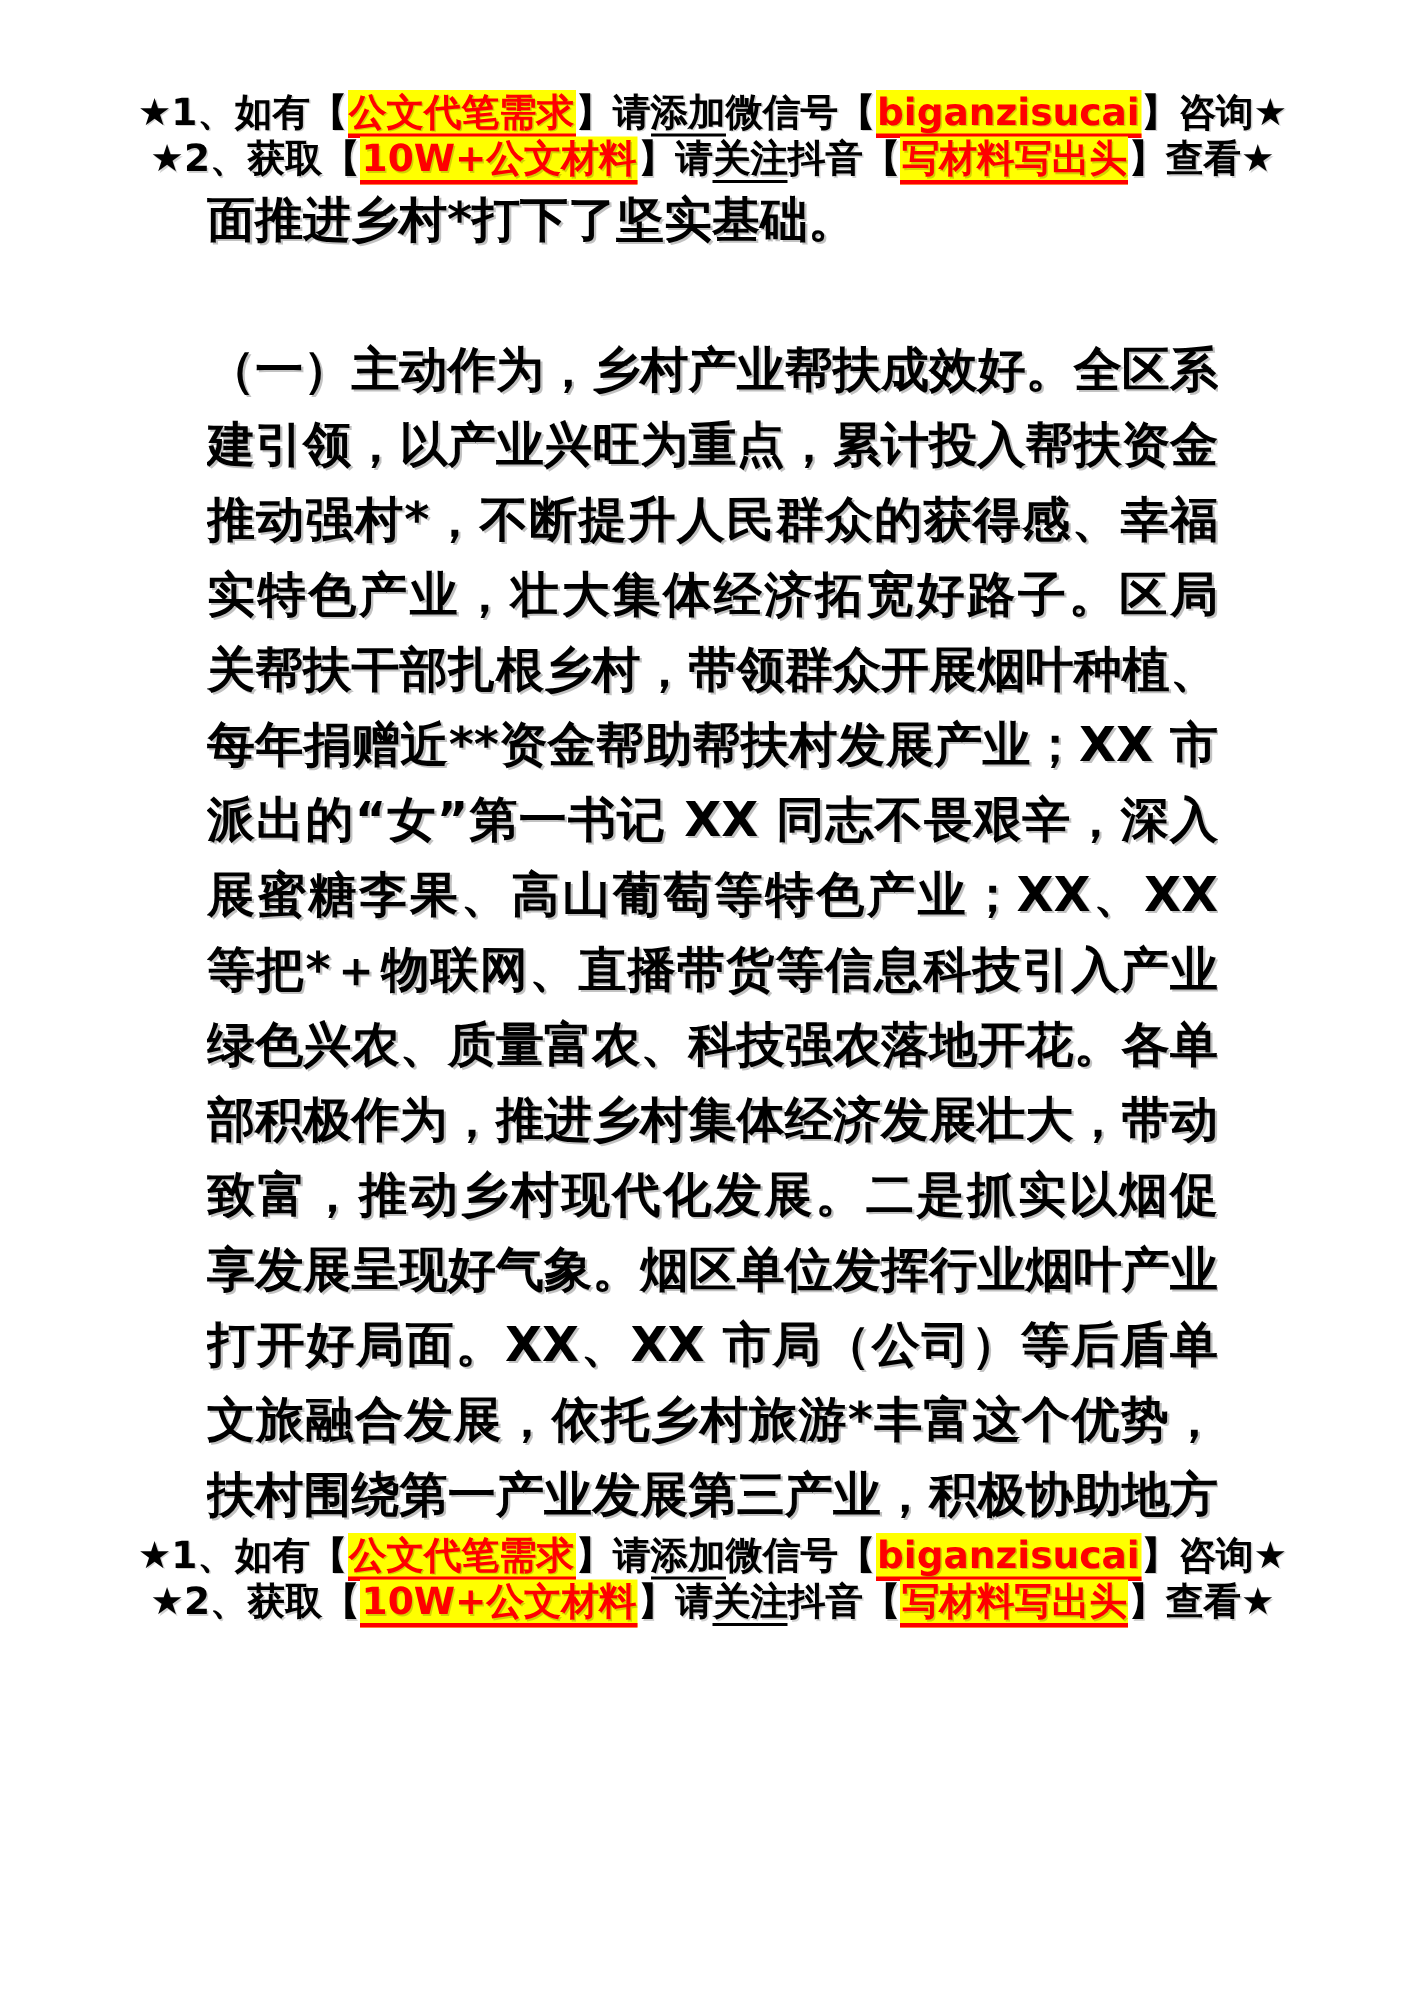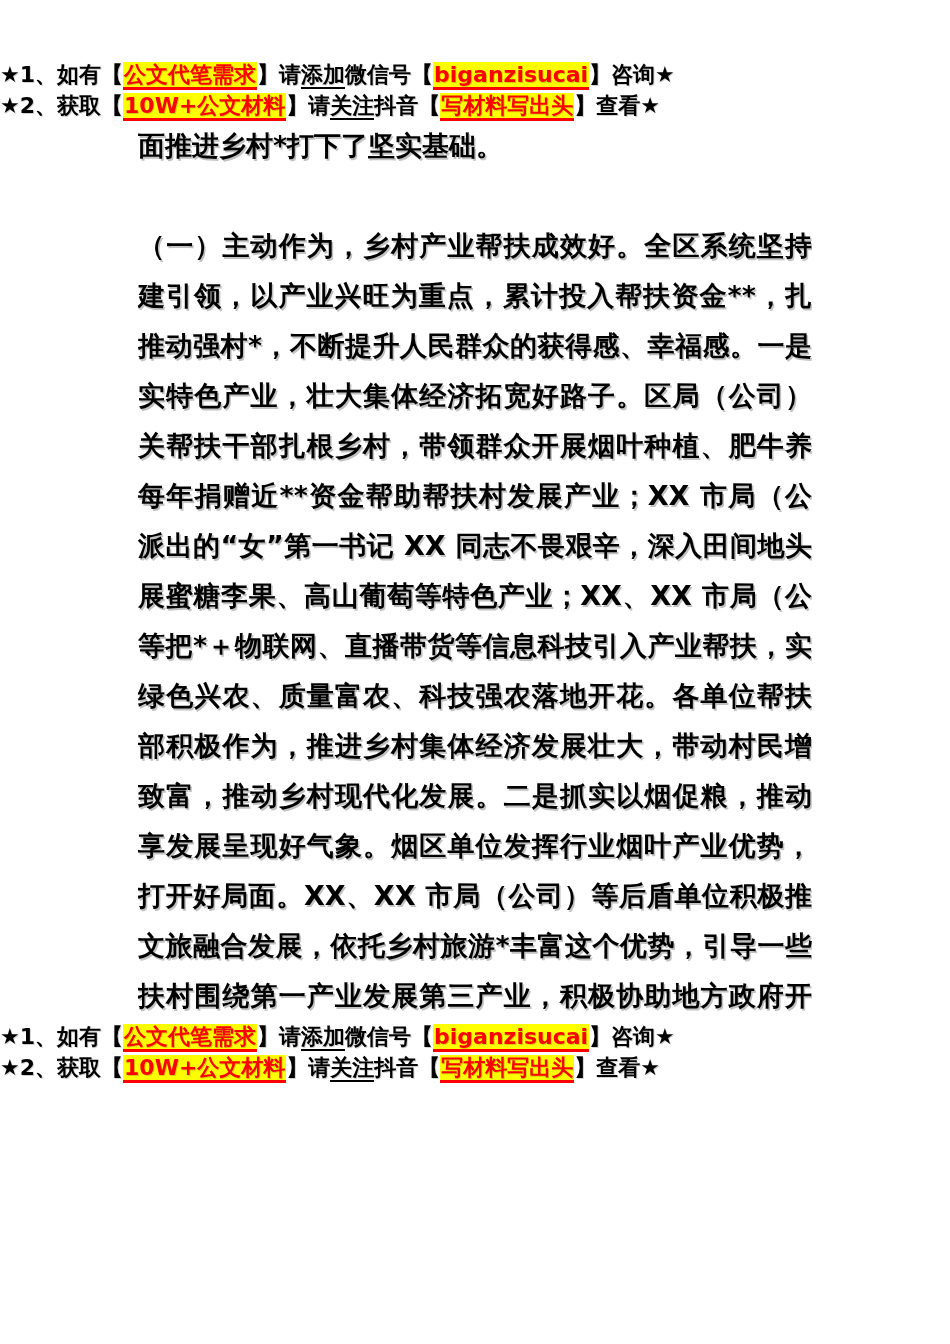--- a/index.html
+++ b/index.html
@@ -7,44 +7,44 @@
     position: relative;
     width: 950px;
     height: 1344px;
     background: #ffffff;
     overflow: hidden;
     font-family: "DejaVu Sans", "Liberation Sans", sans-serif;
     color: #000000;
   }
   
   .promo {
-    text-align: left;
+    text-align: center;
     font-weight: bold;
-    font-size: 22px;
+    font-size: 25px;
     line-height: 31px;
     color: #000000;
     text-shadow: 1px 1px 0 rgba(0,0,0,0.18);
     white-space: nowrap;
   }
   .promo-top { padding-top: 59px; }
   .promo-bottom { padding-top: 0; }
   .seg-plain { }
   .seg-hl {
     color: #ff0000;
     background: #ffff00;
     border-bottom: 3px solid #ff0000;
     padding: 0 1px;
   }
   .seg-u {
     border-bottom: 2px solid #000000;
   }
   
   .doc {
     margin: 0 138px;
-    font-size: 27px;
+    font-size: 32px;
     line-height: 50px;
     font-weight: 600;
     color: #000000;
     text-shadow: 1.5px 1.5px 0 rgba(120,120,120,0.45);
   }
   .body-line {
     height: 50px;
     text-align: justify;
     text-align-last: justify;
     overflow: hidden;

